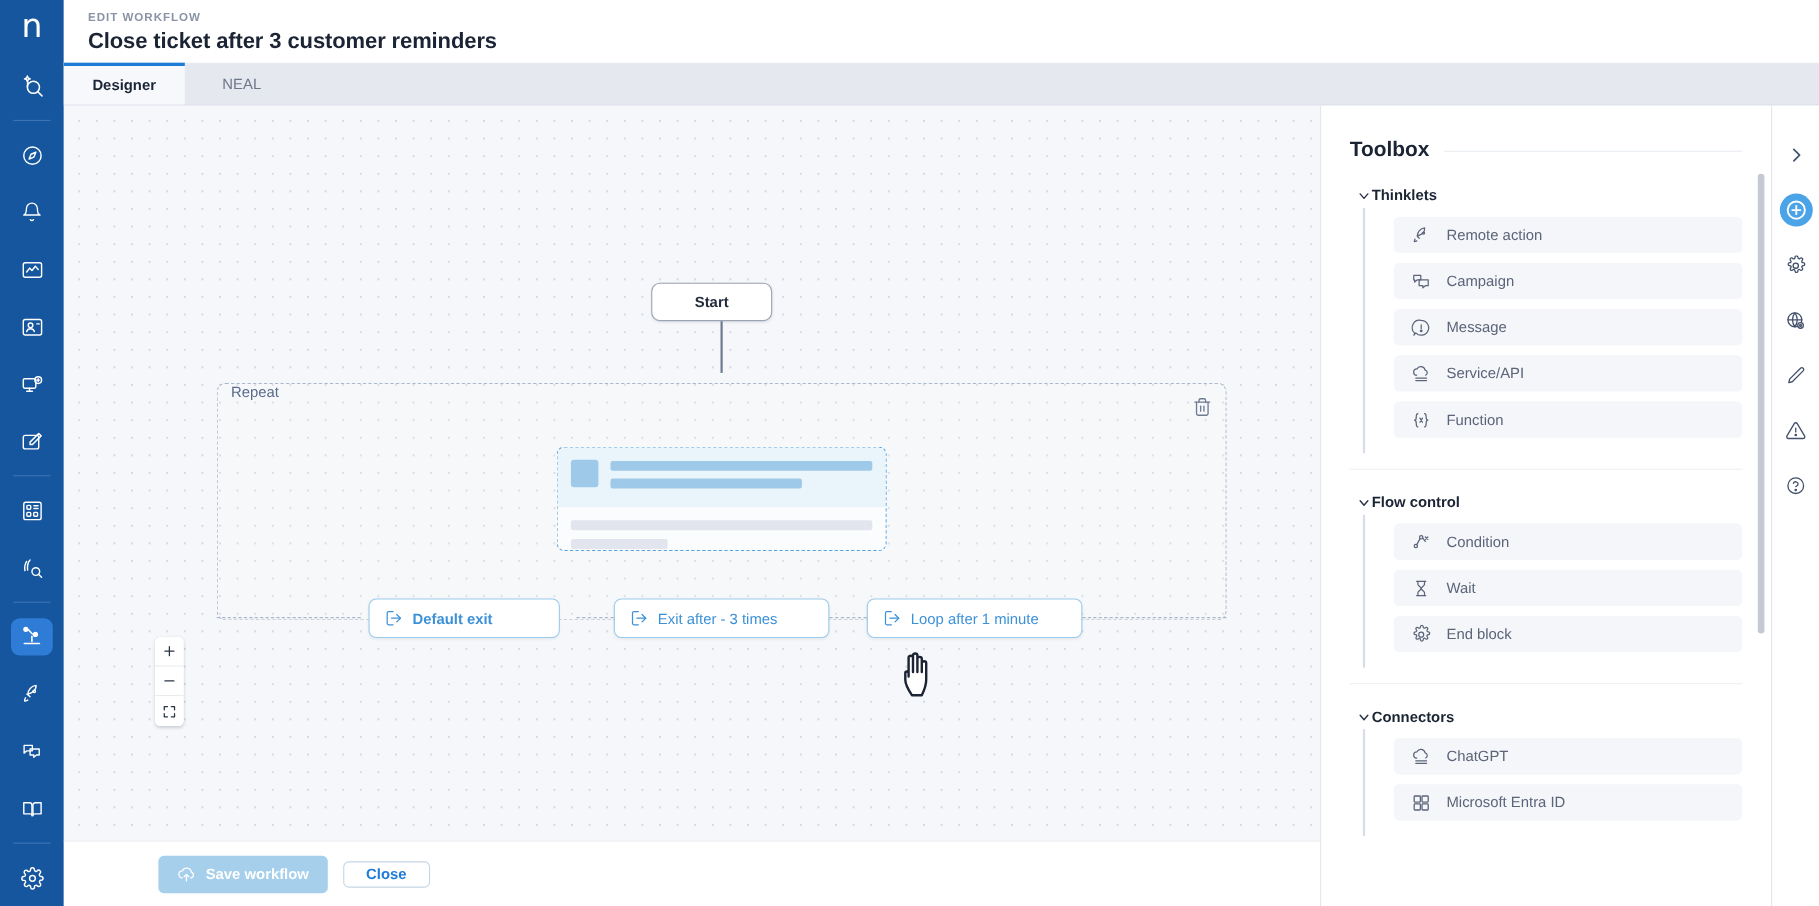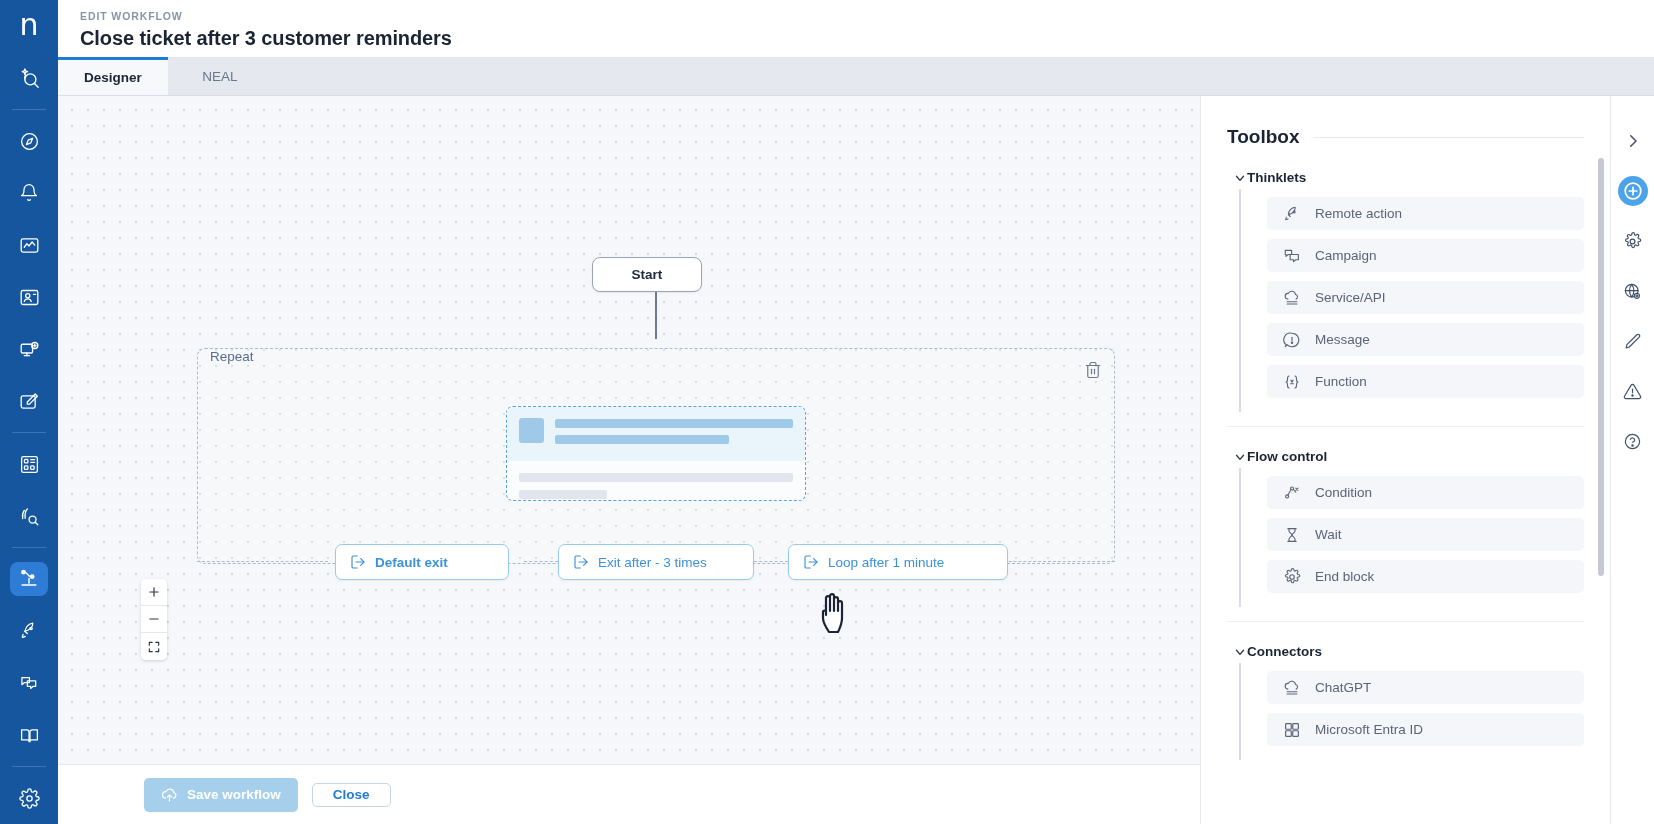--- a/index.html
+++ b/index.html
@@ -114,21 +114,21 @@
   .exit-btn {
     position: absolute; top: 0; height: 36px; background: #ffffff;
     border: 1.5px solid #9BCBEC; border-radius: 7px;
     display: flex; align-items: center; gap: 9px; padding: 0 14px;
     font-size: 13.5px; color: #3C91D8; cursor: pointer;
     box-shadow: 0 1px 2px rgba(22,34,56,.05);
   }
   .exit-btn svg { flex: 0 0 16px; display: block; }
   .exit-1 { left: 138px; width: 174px; font-weight: bold; }
   .exit-2 { left: 361px; width: 196px; }
-  .exit-3 { left: 591px; width: 220px; }
+  .exit-3 { left: 591px; width: 196px; }
   .exit-dash {
     position: absolute; top: 17px; height: 0;
     border-top: 1.5px dashed #AEB8CC;
   }
   .ed-a { left: 0px;   width: 131px; }
   .ed-b { left: 327px; width: 34px; }
   .ed-c { left: 557px; width: 34px; }
   .ed-d { left: 787px; width: 131px; }
 
   .cursor { position: absolute; left: 757px; top: 492px; width: 40px; height: 48px; }
@@ -491,36 +491,36 @@
                   <svg width="18" height="18" viewBox="0 0 24 24" fill="none" stroke="currentColor" stroke-width="1.5" stroke-linecap="round" stroke-linejoin="round">
                     <path d="M3 4.5h8.5v5.5H7L4 12.5V10H3z"></path>
                       <path d="M9.5 10h11v7h-3.5l-3 2.5V17h-4.5z"></path>
                   </svg>
                 </span>
                 <span>Campaign</span>
               </div>
               <div class="tb-item">
                 <span class="tb-ico">
                   <svg width="18" height="18" viewBox="0 0 24 24" fill="none" stroke="currentColor" stroke-width="1.5" stroke-linecap="round" stroke-linejoin="round">
+                    <path d="M12 3a9 9 0 1 1-6.6 15.1L3.2 21l.9-2.5A9 9 0 0 1 12 3z"></path>
+                    <line x1="12" y1="8.5" x2="12" y2="13"></line>
+                      <circle cx="12" cy="15.8" r=".9" fill="currentColor"></circle>
+                  </svg>
+                </span>
+                <span>Message</span>
+              </div>
+              <div class="tb-item">
+                <span class="tb-ico">
+                  <svg width="18" height="18" viewBox="0 0 24 24" fill="none" stroke="currentColor" stroke-width="1.5" stroke-linecap="round" stroke-linejoin="round">
                     <path d="M6.5 13.5a3.8 3.8 0 0 1 .4-7.6 5.2 5.2 0 0 1 9.8 1.4 3.3 3.3 0 0 1 .8 6.2"></path>
                     <line x1="5.5" y1="17" x2="18.5" y2="17"></line>
                       <line x1="5.5" y1="20" x2="18.5" y2="20"></line>
                   </svg>
                 </span>
                 <span>Service/API</span>
-              </div>
-              <div class="tb-item">
-                <span class="tb-ico">
-                  <svg width="18" height="18" viewBox="0 0 24 24" fill="none" stroke="currentColor" stroke-width="1.5" stroke-linecap="round" stroke-linejoin="round">
-                    <path d="M12 3a9 9 0 1 1-6.6 15.1L3.2 21l.9-2.5A9 9 0 0 1 12 3z"></path>
-                    <line x1="12" y1="8.5" x2="12" y2="13"></line>
-                      <circle cx="12" cy="15.8" r=".9" fill="currentColor"></circle>
-                  </svg>
-                </span>
-                <span>Message</span>
               </div>
               <div class="tb-item">
                 <span class="tb-ico">
                   <svg width="18" height="18" viewBox="0 0 24 24" fill="none" stroke="currentColor" stroke-width="1.5" stroke-linecap="round" stroke-linejoin="round">
                     <path d="M8 4c-2 0-2 3-2 4s0 4-2 4c2 0 2 3 2 4s0 4 2 4"></path>
                     <path d="M16 4c2 0 2 3 2 4s0 4 2 4c-2 0-2 3-2 4s0 4-2 4"></path>
                     <path d="M10.5 9.5l3 5M13.5 9.5l-3 5"></path>
                   </svg>
                 </span>
                 <span>Function</span>

